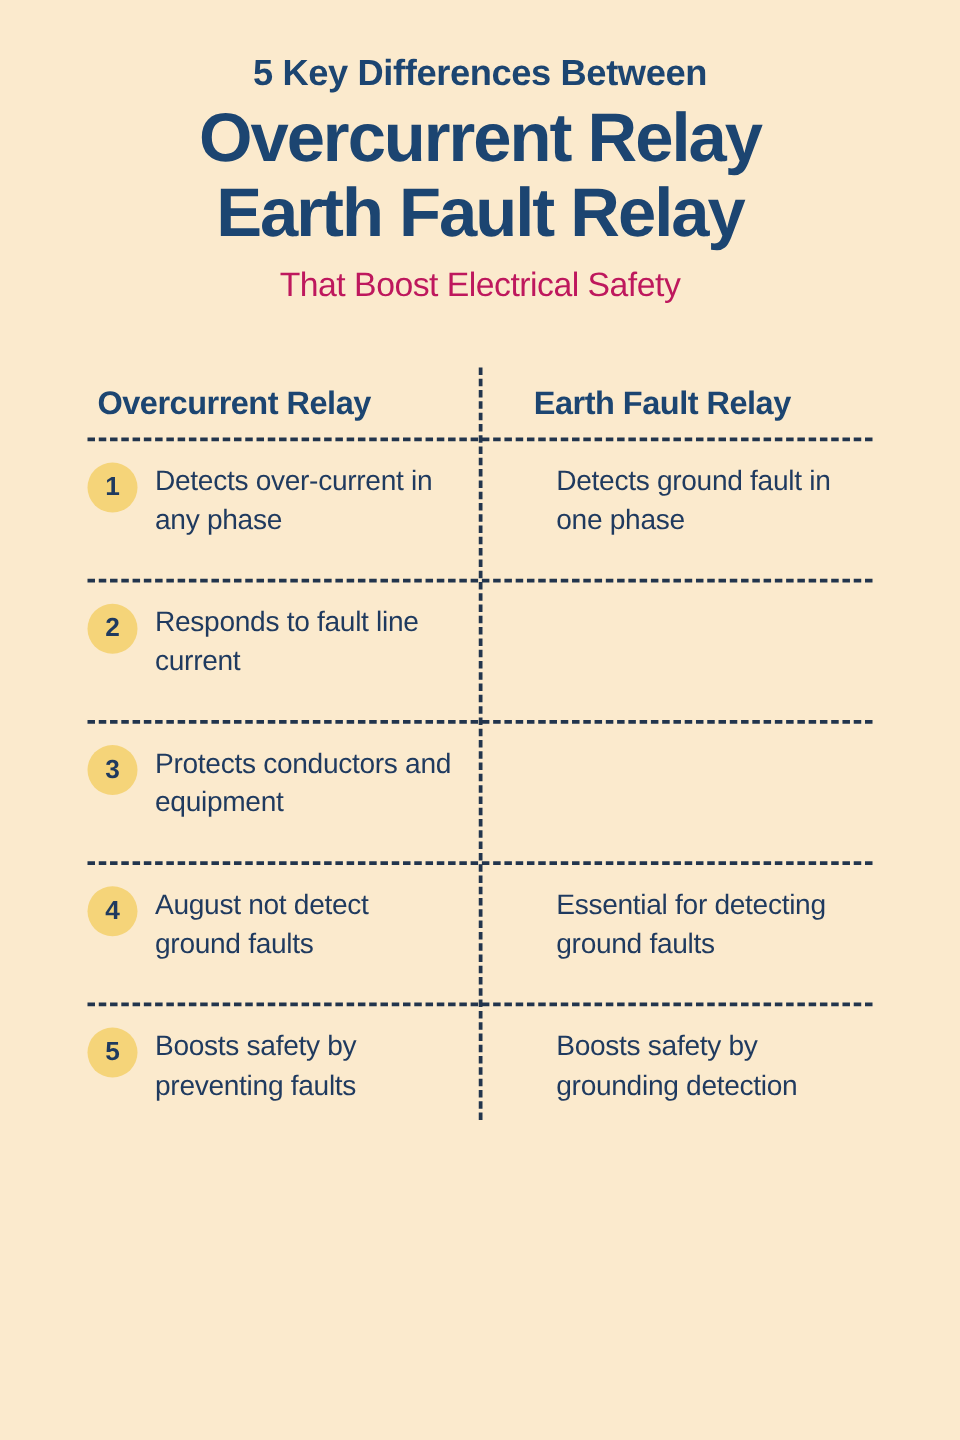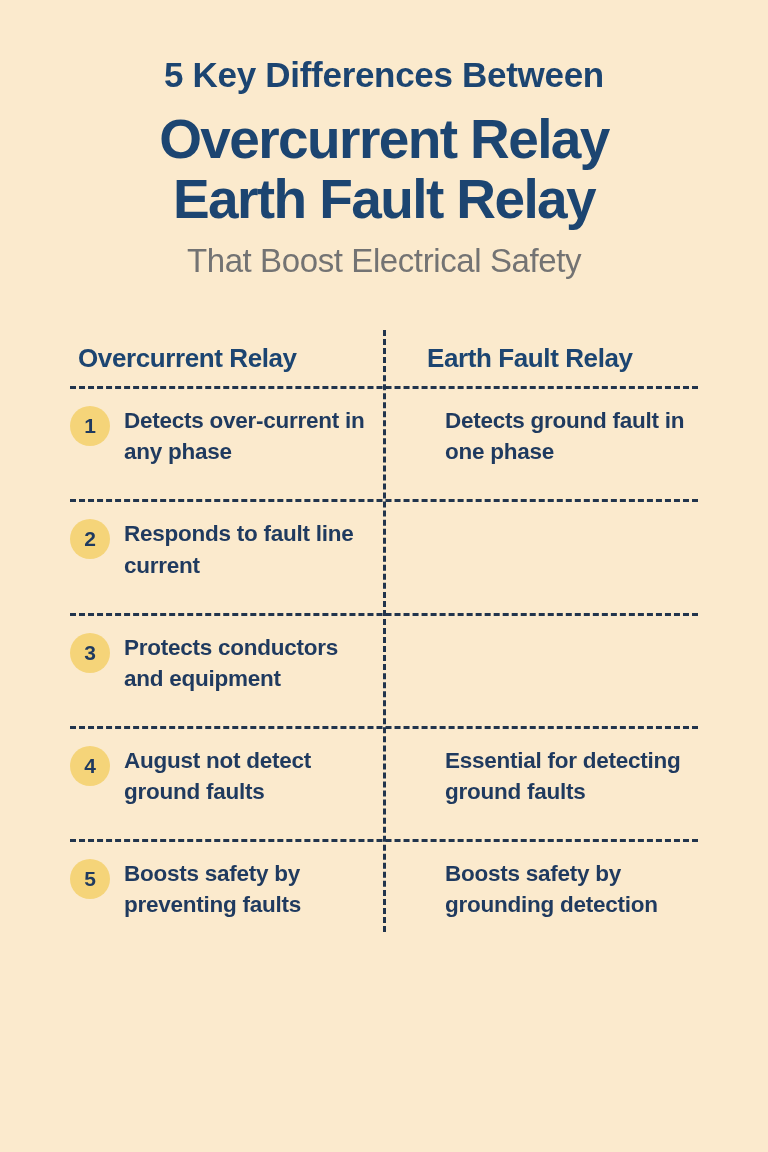--- a/index.html
+++ b/index.html
@@ -24,44 +24,44 @@
     position: relative;
     background: #fbeacd;
   }
 
   
   .header {
     padding: 38px 54px 0 54px;
     text-align: center;
   }
   .eyebrow {
-    font-size: 35px;
+    font-size: 29px;
     font-weight: 600;
     letter-spacing: -0.3px;
     color: #1c4571;
     line-height: 1.18;
-    margin: 16px;
+    margin: 4px;
   }
   .title-line {
     font-size: 55px;
     font-weight: 800;
     letter-spacing: -1.6px;
     color: #1c4571;
     line-height: 1.05;
     margin: 6px 0 0 0;
     white-space: nowrap;
   }
   .title-line.second {
     margin-top: 2px;
   }
   .subtitle {
-    font-size: 33px;
+    font-size: 27px;
     font-weight: 500;
     letter-spacing: -0.4px;
-    color: #737373;
+    color: #be185d;
     line-height: 1.2;
     margin: 12px 0 0 0;
   }
 
   
   .table {
     position: relative;
     margin: 46px 70px 0 70px;
     width: 628px;
   }
@@ -128,21 +128,21 @@
     font-size: 21px;
     font-weight: 700;
     display: flex;
     align-items: center;
     justify-content: center;
     margin-top: 1px;
   }
 
   .text {
     font-size: 22.5px;
-    font-weight: 700;
+    font-weight: 400;
     line-height: 1.38;
     letter-spacing: -0.25px;
     color: #1f3a5f;
   }
 
   
   .vdivider {
     position: absolute;
     left: 313px;
     top: 4px;

